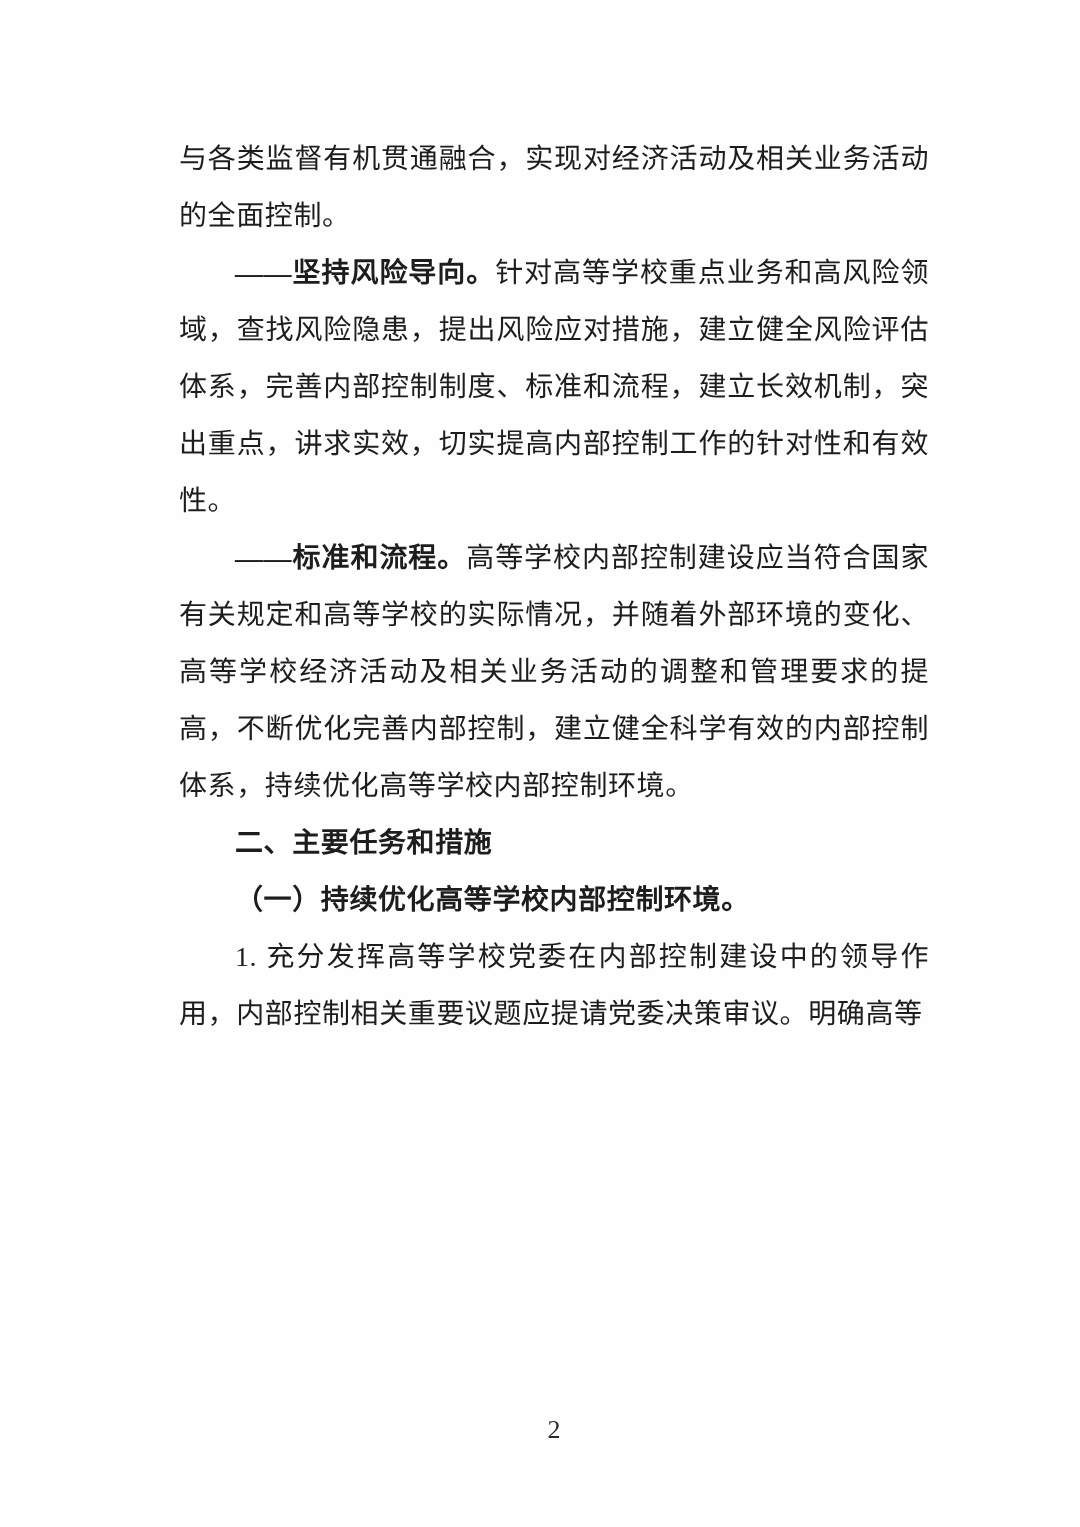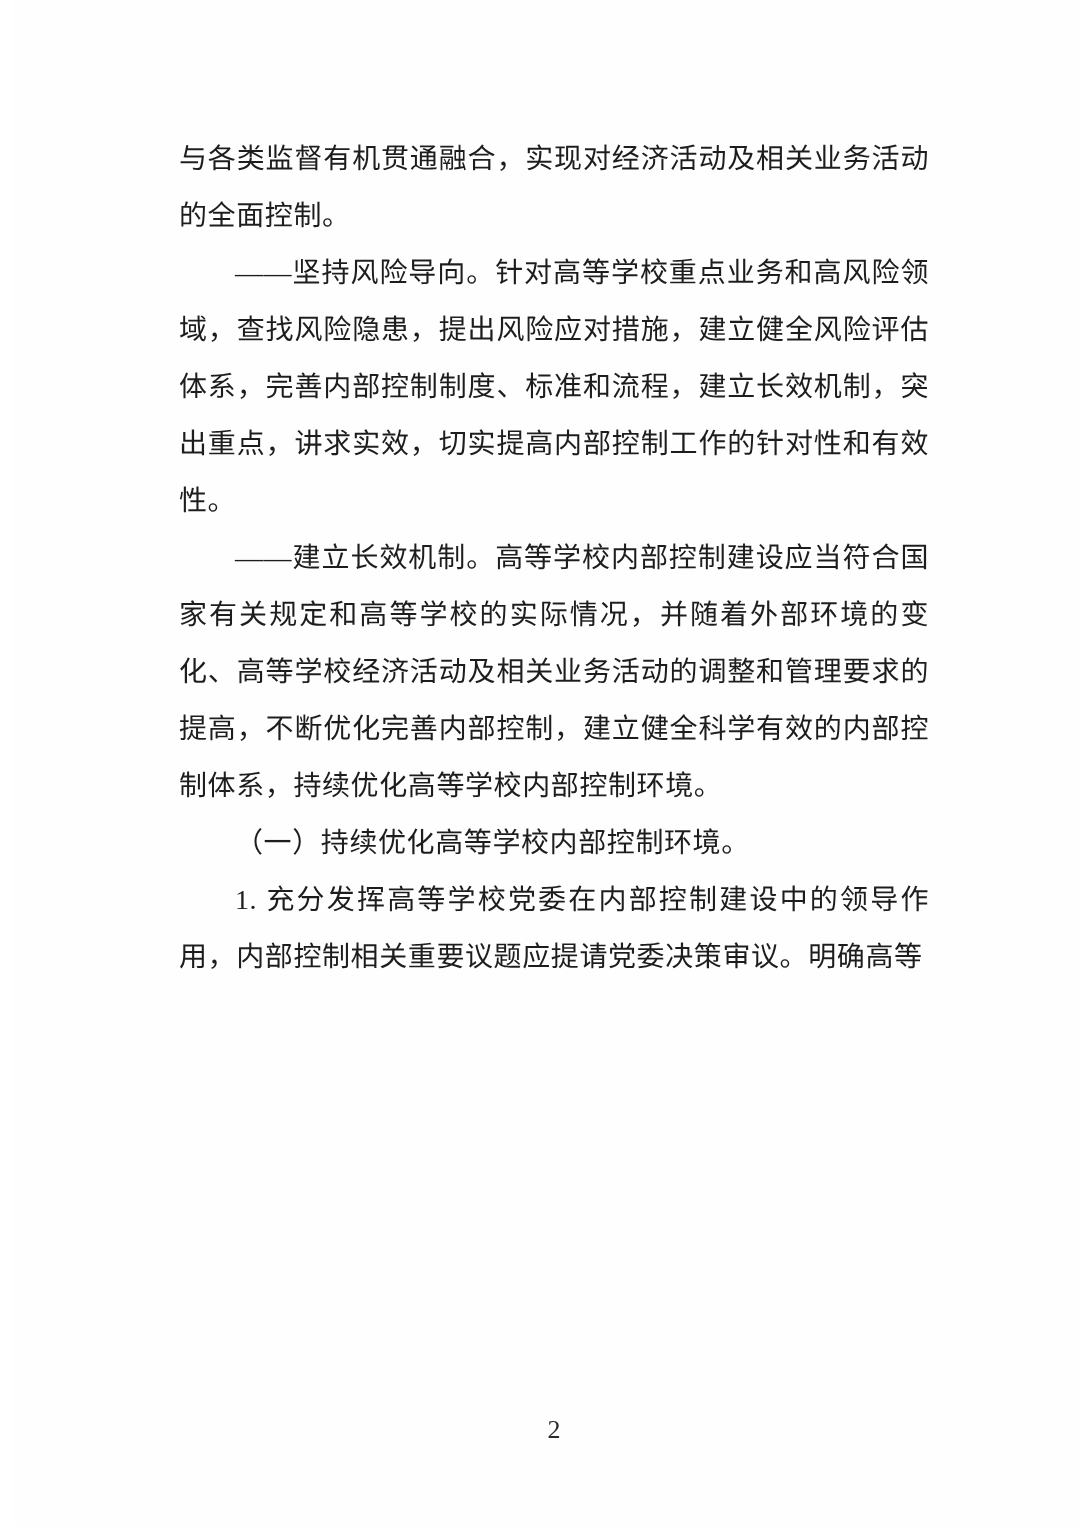--- a/index.html
+++ b/index.html
@@ -28,28 +28,28 @@
     font-size: 28px;
     line-height: 57px;
     letter-spacing: 0.6px;
     text-align: justify;
     text-justify: inter-ideograph;
   }
   .indent {
     text-indent: 2em;
   }
   .lead {
-    font-weight: 400;
+    font-weight: 700;
   }
   .heading {
     font-family: "Liberation Sans", "DejaVu Sans", sans-serif;
     font-weight: 700;
   }
   .subheading {
-    font-weight: 400;
+    font-weight: 700;
   }
   .page-number {
     position: absolute;
     left: 0;
     top: 1405px;
     width: 100%;
     text-align: center;
     font-size: 26px;
     line-height: 50px;
     color: #2a2a2a;
@@ -59,23 +59,24 @@
 </head>
 <body>
 
 <div class="page">
   <div class="content">
 
     <p>与各类监督有机贯通融合，实现对经济活动及相关业务活动的全面控制。</p>
 
     <p class="indent"><span class="lead">——坚持风险导向。</span><span>针对高等学校重点业务和高风险领域，查找风险隐患，提出风险应对措施，建立健全风险评估体系，完善内部控制制度、标准和流程，建立长效机制，突出重点，讲求实效，切实提高内部控制工作的针对性和有效性。</span></p>
 
-    <p class="indent"><span class="lead">——建立长效机制。</span><span>高等学校内部控制建设应当符合国家有关规定和高等学校的实际情况，并随着外部环境的变化、高等学校经济活动及相关业务活动的调整和管理要求的提高，不断优化完善内部控制，建立健全科学有效的内部控制体系，持续优化高等学校内部控制环境。</span></p>
+    <p class="indent"><span class="lead">——标准和流程。</span><span>高等学校内部控制建设应当符合国家有关规定和高等学校的实际情况，并随着外部环境的变化、高等学校经济活动及相关业务活动的调整和管理要求的提高，不断优化完善内部控制，建立健全科学有效的内部控制体系，持续优化高等学校内部控制环境。</span></p>
 
 
+    <p class="indent heading">二、主要任务和措施</p>
 
     <p class="indent subheading">（一）持续优化高等学校内部控制环境。</p>
 
     <p class="indent">1. 充分发挥高等学校党委在内部控制建设中的领导作用，内部控制相关重要议题应提请党委决策审议。明确高等</p>
 
   </div>
 
   <div class="page-number">2</div>
 </div>
 

